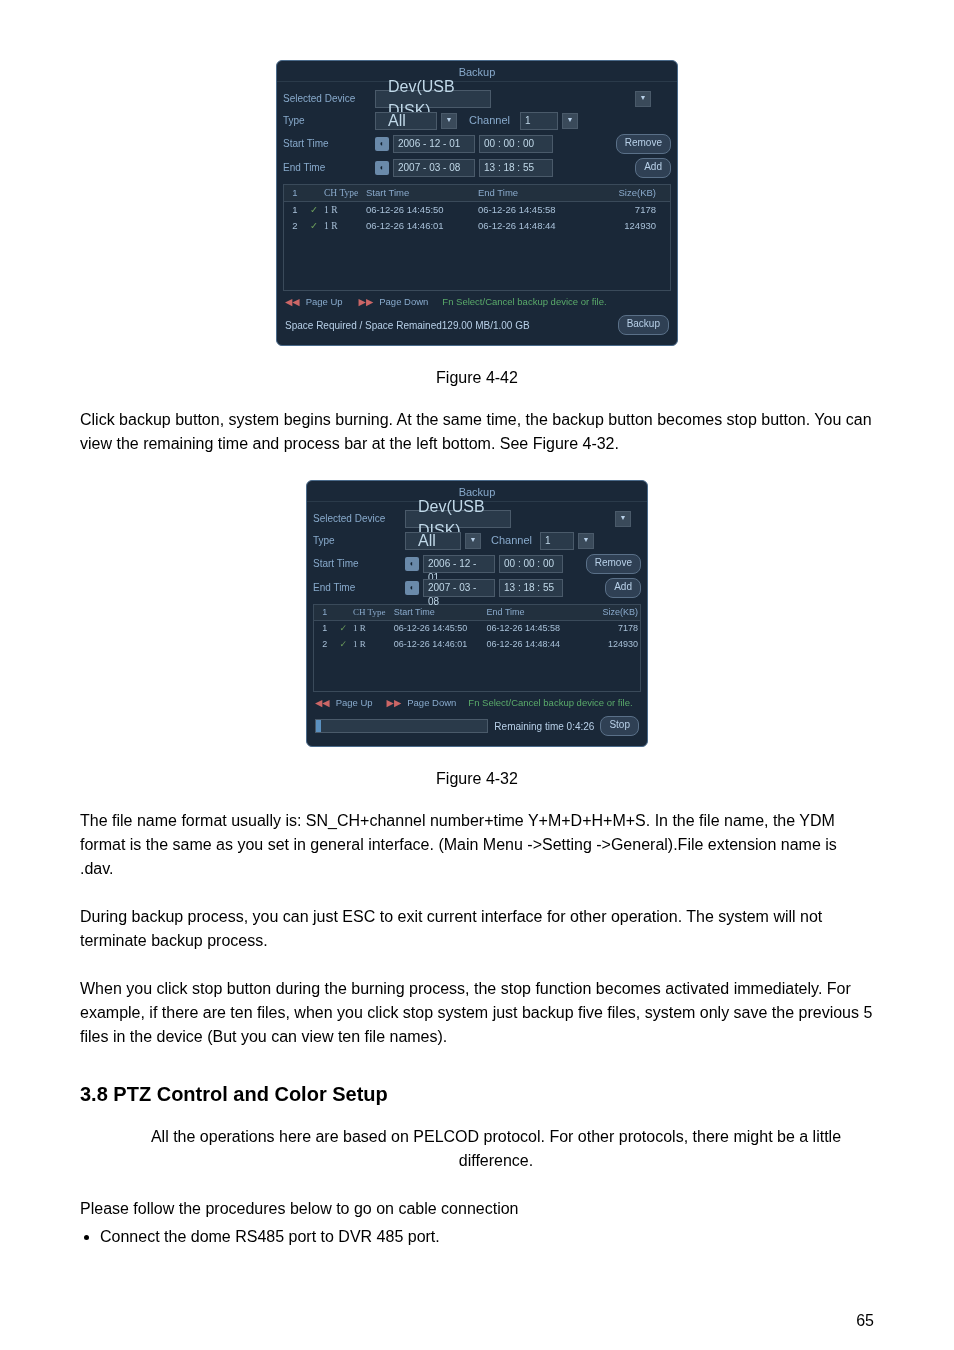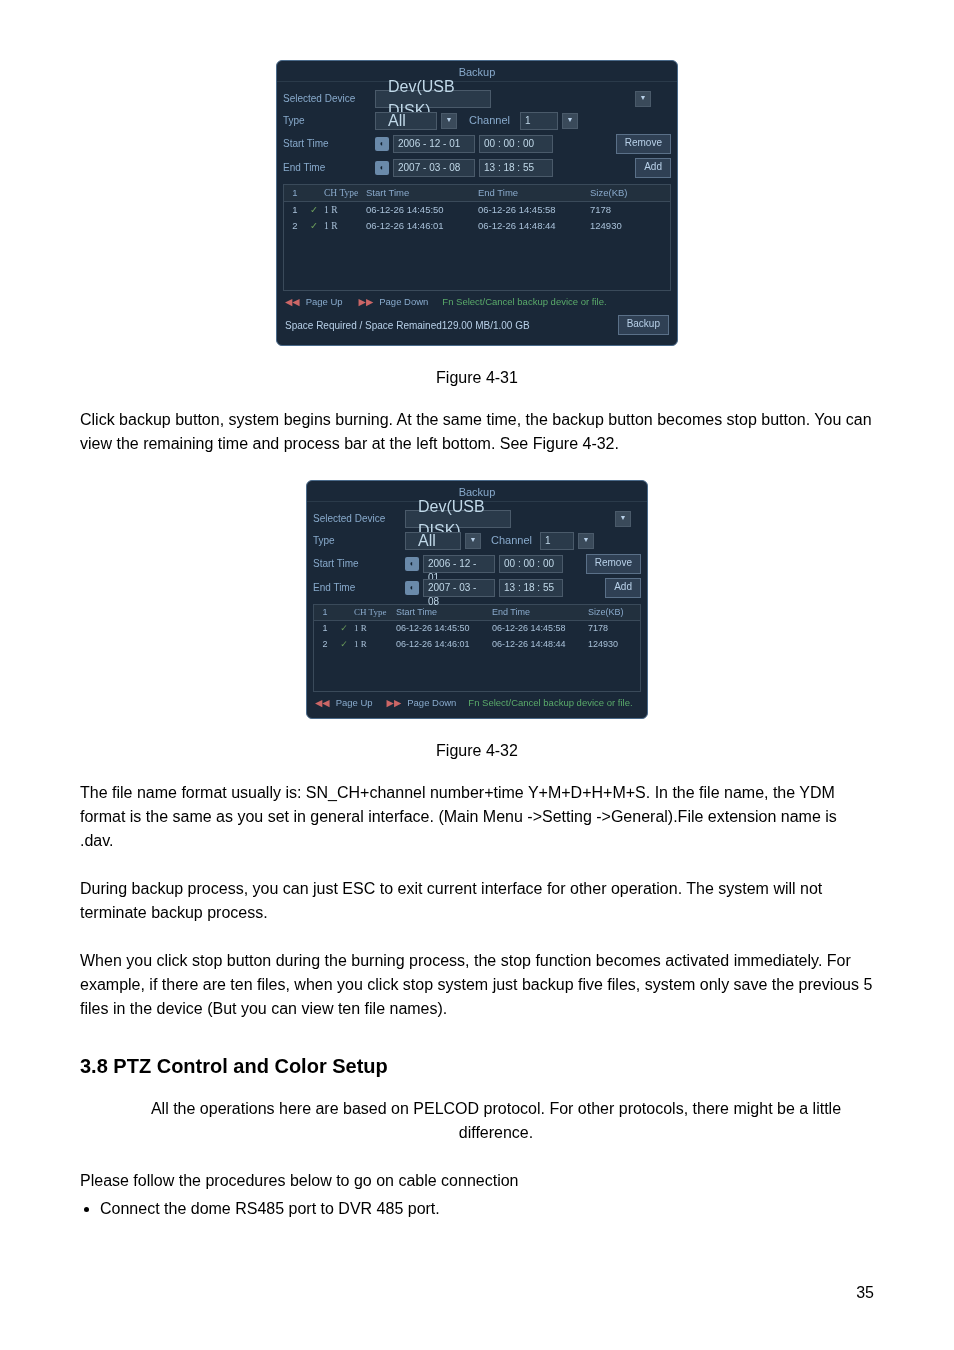--- a/index.html
+++ b/index.html
@@ -86,21 +86,21 @@
     justify-content: center;
     color:#102030;
     font-size:8px;
   }
   .d-btn {
     background: #2f4054;
     border: 1px solid #5a7088;
     color: #b8d0e8;
     font-size: 10px;
     padding: 1px 8px;
-    border-radius: 0;
+    border-radius: 8px;
     margin-left: auto;
     height: 16px;
     line-height: 14px;
   }
   .d-table {
     border: 1px solid #3a4a5a;
     margin-top: 4px;
     padding: 0;
     font-size: 9.5px;
   }
@@ -111,21 +111,21 @@
     color:#8aaacc;
   }
   .d-table-header > div, .d-table-row > div {
     padding: 1px 2px;
   }
   .d-col-idx { width: 18px; text-align:center;}
   .d-col-chk { width: 12px; text-align:center; color:#6a9a5a;}
   .d-col-ch  { width: 38px; font-family: Liberation Serif, serif; }
   .d-col-ts  { width: 108px; }
   .d-col-te  { width: 108px; }
-  .d-col-sz  { width: 46px; padding-right:4px;}
+  .d-col-sz  { width: 46px; text-align:right; padding-right:4px;margin-left:20px;}
   .d-table-body {
     min-height: 88px;
   }
   .d-table-body-sm {
     min-height: 70px;
   }
   .d-table-row {
     display: flex;
     color: #a8c0d8;
   }
@@ -259,21 +259,21 @@
       <span class="pager-green" style="margin-left:8px;">Fn Select/Cancel backup device or file.</span>
     </div>
 
     <div class="bottom-row">
       <span>Space Required / Space Remained129.00 MB/1.00 GB</span>
       <span class="d-btn">Backup</span>
     </div>
   </div>
 </div>
 
-<div class="caption">Figure 4-31</div>
+<div class="caption">Figure 4-42</div>
 
 <p class="para">Click backup button, system begins burning. At the same time, the backup button becomes stop button. You can view the remaining time and process bar at the left bottom. See Figure 4-32.</p>
 
 <div class="dialog dialog-small">
   <div class="dialog-title">Backup</div>
   <div class="dialog-inner">
     <div class="d-row">
       <span class="d-label">Selected Device</span>
       <span class="d-select" style="width:80px;">Dev(USB DISK)</span>
       <span class="d-sel-arrow" style="margin-left:100px">▼</span>
@@ -331,31 +331,38 @@
     </div>
 
     <div class="pager-row">
       <span class="pager-red">◀◀</span>
       <span>Page Up</span>
       <span class="pager-red" style="margin-left:8px;">▶▶</span>
       <span>Page Down</span>
       <span class="pager-green" style="margin-left:6px;">Fn Select/Cancel backup device or file.</span>
     </div>
 
+    <div class="bottom-row">
+      <div class="progress">
+        <div class="progress-bar"></div>
+      </div>
+      <span>Remaining time 0:4:26</span>
+      <span class="d-btn">Stop</span>
+    </div>
   </div>
 </div>
 
 <div class="caption">Figure 4-32</div>
 
 <p class="para">The file name format usually is: SN_CH+channel number+time Y+M+D+H+M+S. In the file name, the YDM format is the same as you set in general interface. (Main Menu -&gt;Setting -&gt;General).File extension name is .dav.</p>
 <p class="para">During backup process, you can just ESC to exit current interface for other operation. The system will not terminate backup process.</p>
 <p class="para">When you click stop button during the burning process, the stop function becomes activated immediately. For example, if there are ten files, when you click stop system just backup five files, system only save the previous 5 files in the device (But you can view ten file names).</p>
 
 <h2 class="section">3.8  PTZ Control and Color Setup</h2>
 
 <p class="para indented">All the operations here are based on PELCOD protocol. For other protocols, there might be a little difference.</p>
 
 <p class="para" style="margin-bottom:4px;">Please follow the procedures below to go on cable connection</p>
 <ul class="bullet">
   <li>Connect the dome RS485 port to DVR 485 port.</li>
 </ul>
 
-<div class="page-number">35</div>
+<div class="page-number">65</div>
 
 </body></html>

